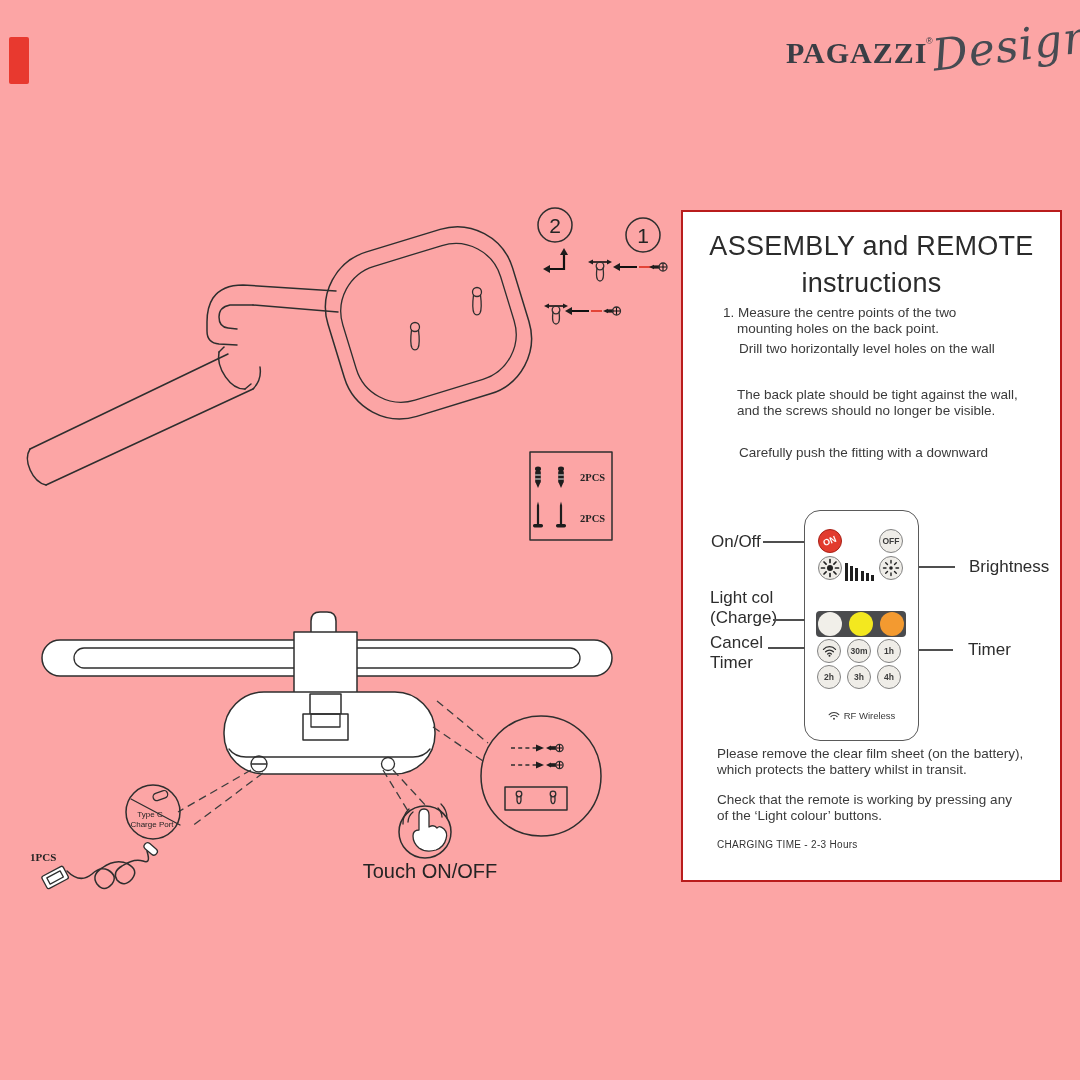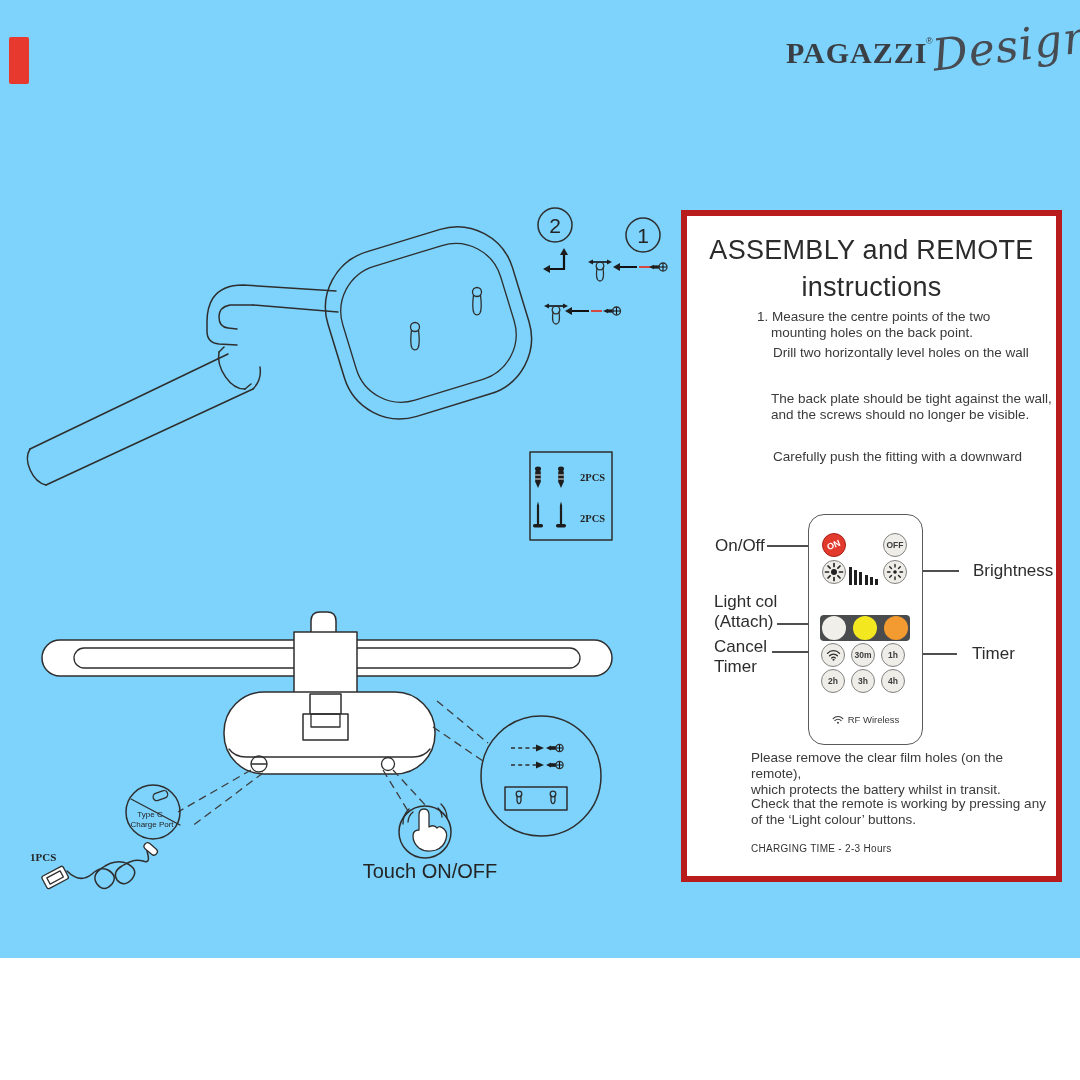--- a/index.html
+++ b/index.html
@@ -1,16 +1,16 @@
 <!DOCTYPE html>
 <html><head>
 <meta charset="utf-8">
 <style>
   html,body{margin:0;padding:0;background:#ffffff;}
-  .page{position:relative;width:1080px;height:958px;background:#7dd3fc;overflow:hidden;
+  .page{position:relative;width:1080px;height:1080px;background:#fca5a5;overflow:hidden;
         font-family:"Liberation Sans",sans-serif;color:#333;}
   
   .logo{position:absolute;left:780px;top:28px;width:300px;height:66px;}
   .logo .brand{position:absolute;left:6px;top:8px;font-family:"Liberation Serif",serif;
        font-weight:bold;font-size:30px;letter-spacing:1px;color:#3a3e45;}
   .logo .reg{position:absolute;left:146px;top:8px;font-size:9px;color:#3a3e45;}
   .logo .script{position:absolute;left:152px;top:-8px;font-family:"DejaVu Serif",serif;
        font-style:italic;font-size:44px;color:#474b52;transform:rotate(-7deg);letter-spacing:1px;}
   
   .corner-tag{position:absolute;left:9px;top:37px;width:20px;height:47px;background:#e8392f;border-radius:2px;}
@@ -19,26 +19,26 @@
   svg .ln{fill:none;stroke:#2e2e2e;stroke-width:1.5;stroke-linecap:round;stroke-linejoin:round;}
   svg .lnw{fill:#ffffff;stroke:#2e2e2e;stroke-width:1.5;stroke-linejoin:round;}
   svg .thin{stroke-width:1.3;}
   svg .dash{fill:none;stroke:#3d3d3d;stroke-width:1.3;stroke-dasharray:8 5;}
   svg .dash2{fill:none;stroke:#2e2e2e;stroke-width:1.5;stroke-dasharray:4 3.2;}
   svg .red{stroke:#e0392b;stroke-width:1.8;fill:none;}
   svg .fil{fill:#1d1d1d;stroke:none;}
   svg text{font-family:"Liberation Sans",sans-serif;fill:#242424;}
   svg .serif{font-family:"Liberation Serif",serif;font-weight:bold;}
   
-  .panel{position:absolute;left:681px;top:210px;width:381px;height:672px;border:6px solid #b91c1c;
+  .panel{position:absolute;left:681px;top:210px;width:381px;height:672px;border:2px solid #b91c1c;
          box-sizing:border-box;background:#fff;}
   .panel .title{position:absolute;left:0;right:0;top:16px;text-align:center;font-size:27px;
          line-height:37px;color:#2b2b2b;letter-spacing:.3px;}
   .para{position:absolute;font-size:13.5px;color:#3a3a3a;}
-  .para .ln{line-height:15.5px;white-space:pre-wrap;margin-left:30px;}
+  .para .ln{line-height:15.5px;white-space:pre-wrap;}
   .para.numbered .ln.cont{padding-left:14px;}
   .notes .ln{line-height:16px;white-space:pre-wrap;}
   .times .ln{font-size:10px;line-height:18.5px;letter-spacing:.3px;color:#333;}
   
   .remote{position:absolute;left:121px;top:298px;width:115px;height:231px;border:1.5px solid #5a5a5a;
           border-radius:16px;background:#fff;box-sizing:border-box;}
   .rbtn{position:absolute;width:24px;height:24px;border-radius:50%;border:1.5px solid #828282;
         background:#efede8;display:flex;align-items:center;justify-content:center;
         font-size:8.5px;font-weight:bold;color:#3c3c3c;box-sizing:border-box;}
   .rbtn.on{background:#e23b2e;border-color:#a8permission2117;border-color:#a82117;color:#fff;}
@@ -362,35 +362,35 @@
     </div>
 
     <div class="rlabel" style="left:16px;top:320px">On/Off</div>
     <div class="lead" style="left:80px;top:329px;width:41px"></div>
 
     <div class="rlabel" style="left:274px;top:345px">Brightness</div>
     <div class="lead" style="left:236px;top:354px;width:36px"></div>
 
     <div class="rlabel" style="left:15px;top:376px">
       <div>Light col</div>
-      <div>(Attach)</div>
+      <div>(Charge)</div>
     </div>
     <div class="lead" style="left:90px;top:407px;width:32px"></div>
 
     <div class="rlabel" style="left:15px;top:421px">
       <div>Cancel</div>
       <div>Timer</div>
     </div>
     <div class="lead" style="left:85px;top:435px;width:37px"></div>
 
     <div class="rlabel" style="left:273px;top:428px">Timer</div>
     <div class="lead" style="left:236px;top:437px;width:34px"></div>
 
     <div class="para notes" style="left:34px;top:534px;width:336px">
-        <div class="ln first">Please remove the clear film holes (on the remote),</div>
+        <div class="ln first">Please remove the clear film sheet (on the battery),</div>
         <div class="ln cont">which protects the battery whilst in transit.</div>
       </div>
     <div class="para notes" style="left:34px;top:580px;width:336px">
         <div class="ln first">Check that the remote is working by pressing any</div>
         <div class="ln cont">of the ‘Light colour’ buttons.</div>
       </div>
     <div class="para times" style="left:34px;top:624px;width:336px">
         <div class="ln first">CHARGING TIME - 2-3 Hours</div>
       </div>
   </div>

